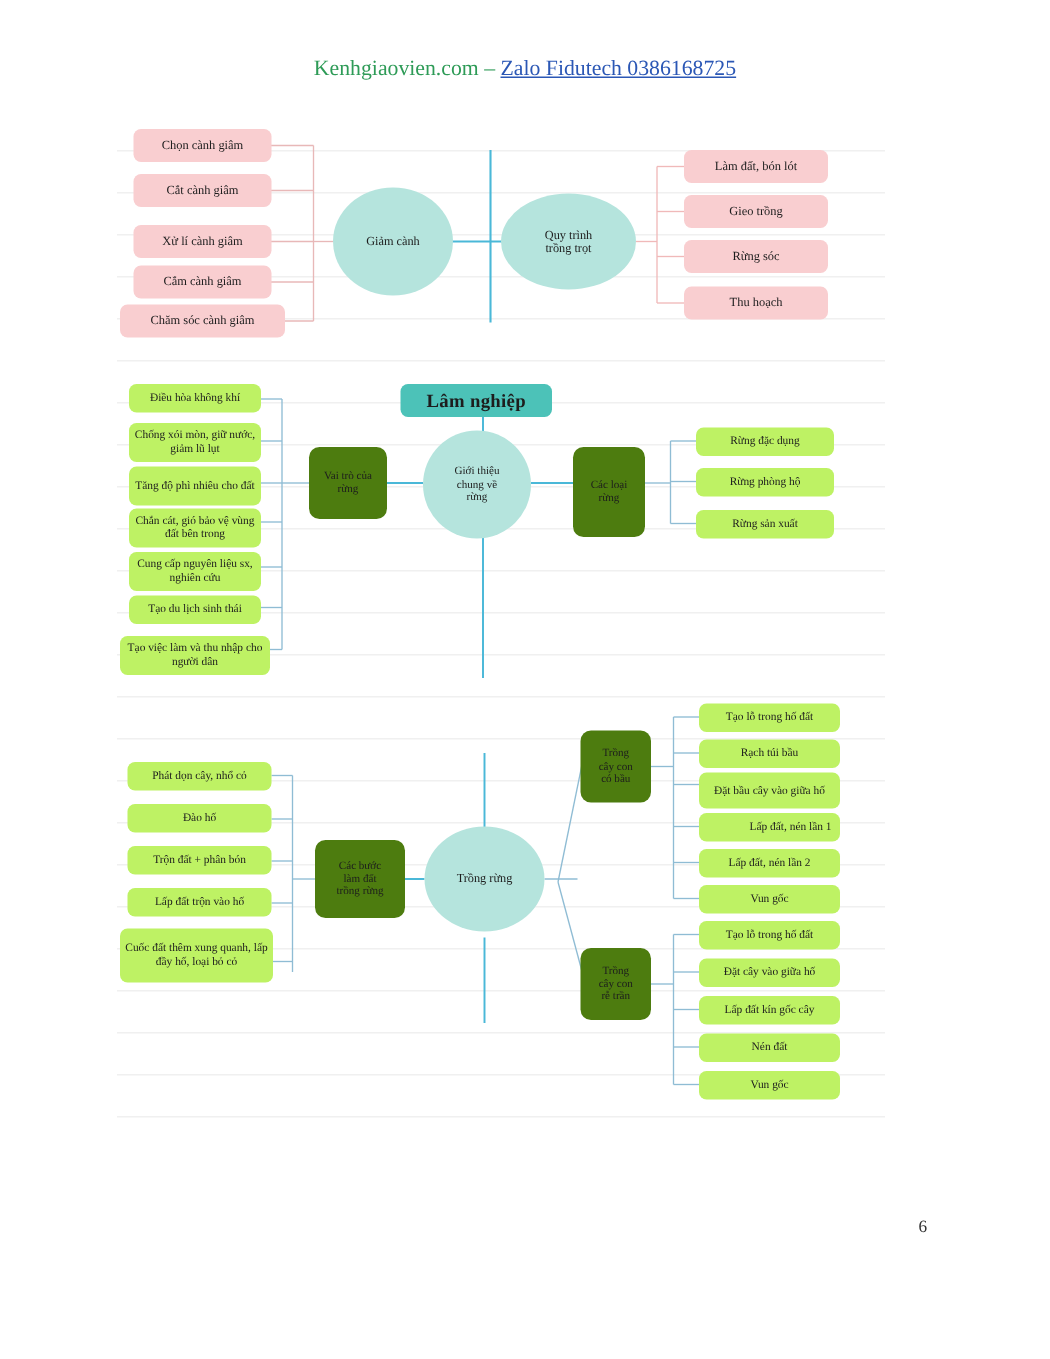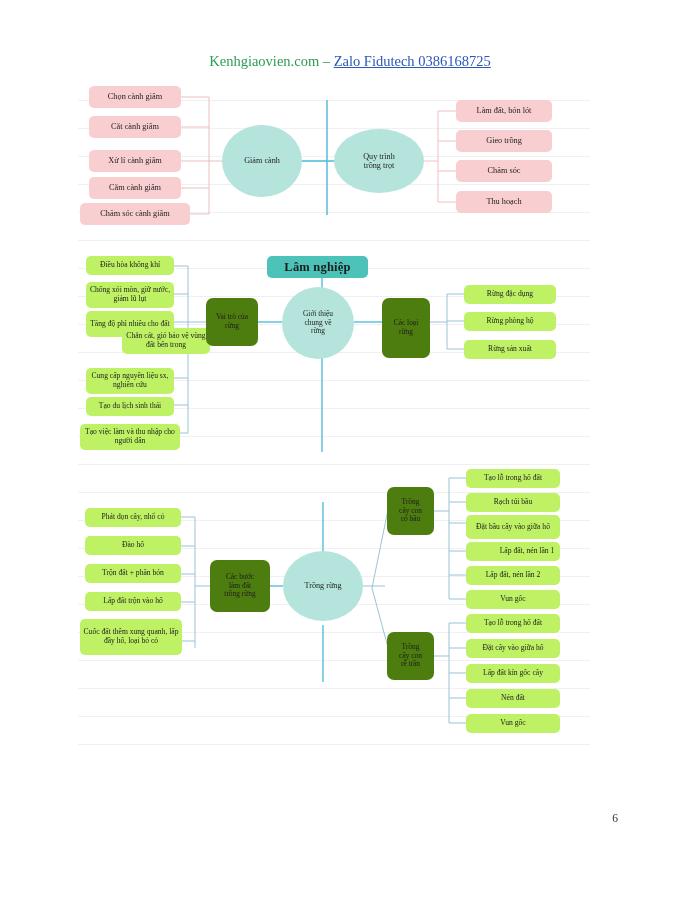--- a/index.html
+++ b/index.html
@@ -33,21 +33,21 @@
     position: absolute;
     left: 78px;
     width: 512px;
     height: 1px;
     background: #f0f0f0;
   }
 
   
   #header {
     position: absolute;
-    left: 0; top: 53px;
+    left: 0; top: 38px;
     width: 700px;
     text-align: center;
     font-size: 14.5px;
     white-space: nowrap;
   }
   #header .green {
     color: #2e9b57;
   }
   #header .blue {
     color: #2b57b5;
@@ -196,21 +196,21 @@
     <span>trồng trọt</span>
     </div>
 
   <div class="node pink" style="left:456px; top:100px; width:96px; height:22px;">
     <span>Làm đất, bón lót</span>
     </div>
   <div class="node pink" style="left:456px; top:130px; width:96px; height:22px;">
     <span>Gieo trồng</span>
     </div>
   <div class="node pink" style="left:456px; top:160px; width:96px; height:22px;">
-    <span>Chăm sóc</span>
+    <span>Rừng sóc</span>
     </div>
   <div class="node pink" style="left:456px; top:191px; width:96px; height:22px;">
     <span>Thu hoạch</span>
     </div>
 
   <svg class="conn">
     <line x1="322" y1="278" x2="322" y2="288" stroke="#4ab8d8" stroke-width="1.3"></line>
     <line x1="322" y1="358" x2="322" y2="452" stroke="#4ab8d8" stroke-width="1.3"></line>
     <line x1="258" y1="322" x2="282" y2="322" stroke="#4ab8d8" stroke-width="1.3"></line>
     <line x1="354" y1="322" x2="382" y2="322" stroke="#4ab8d8" stroke-width="1.3"></line>
@@ -238,21 +238,21 @@
 
   <div class="node orange" style="left:86px;  top:256px; width:88px; height:19px;">
     <span>Điều hòa không khí</span>
     </div>
   <div class="node orange" style="left:86px;  top:282px; width:88px; height:26px;">
     <span>Chống xói mòn, giữ nước, giảm lũ lụt</span>
     </div>
   <div class="node orange" style="left:86px;  top:311px; width:88px; height:26px;">
     <span>Tăng độ phì nhiêu cho đất</span>
     </div>
-  <div class="node orange" style="left:86px;  top:328px; width:88px; height:26px;margin-left:36px;">
+  <div class="node orange" style="left:86px;  top:339px; width:88px; height:26px;">
     <span>Chắn cát, gió bảo vệ vùng đất bên trong</span>
     </div>
   <div class="node orange" style="left:86px;  top:368px; width:88px; height:26px;">
     <span>Cung cấp nguyên liệu sx, nghiên cứu</span>
     </div>
   <div class="node orange" style="left:86px;  top:397px; width:88px; height:19px;">
     <span>Tạo du lịch sinh thái</span>
     </div>
   <div class="node orange" style="left:80px;  top:424px; width:100px; height:26px;">
     <span>Tạo việc làm và thu nhập cho người dân</span>

